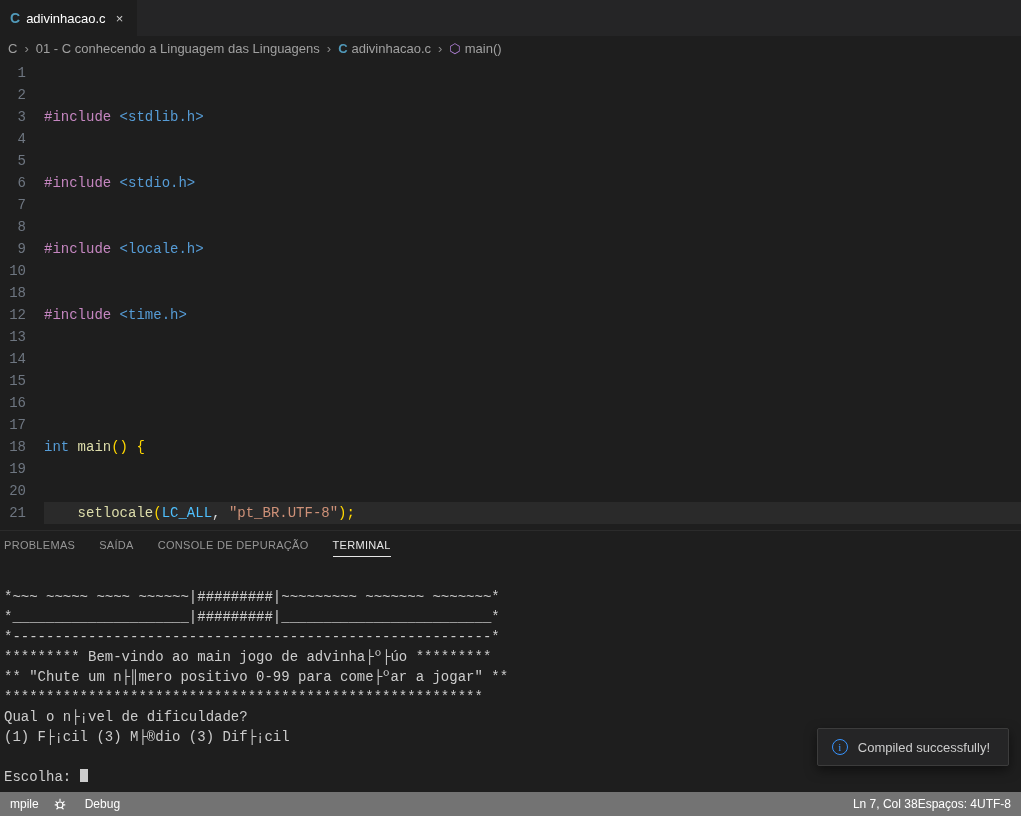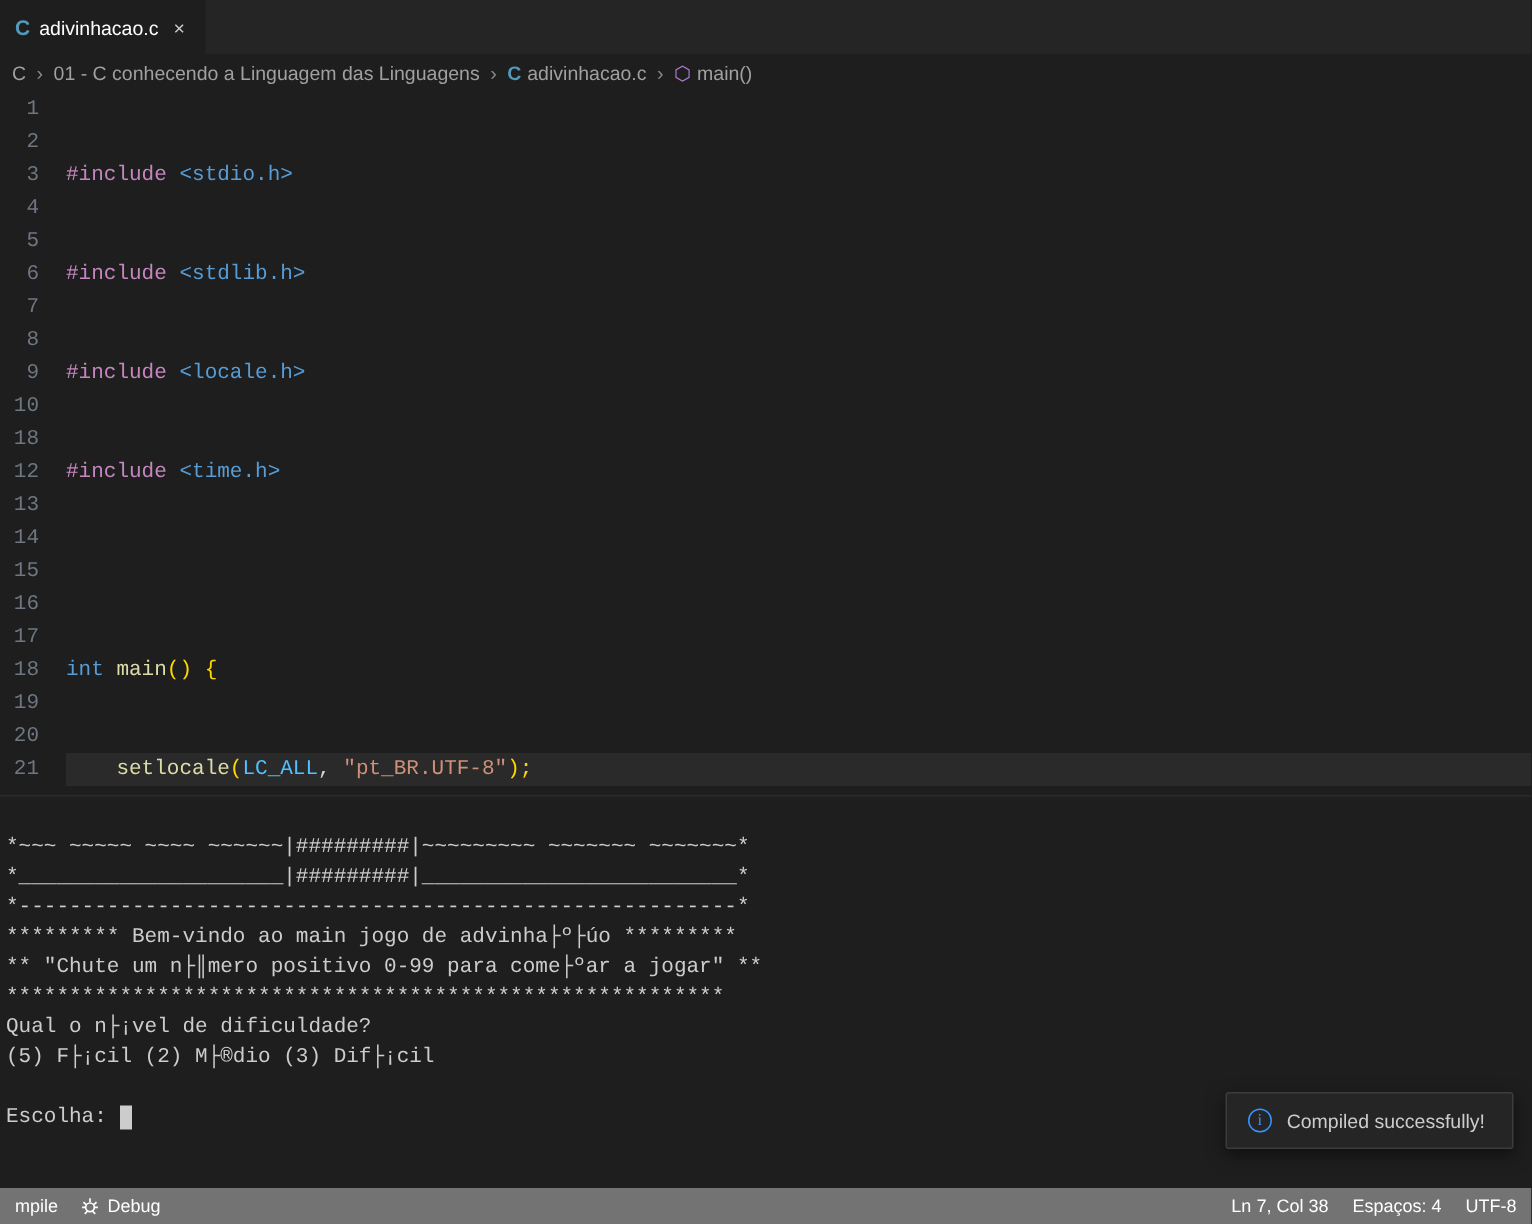--- a/index.html
+++ b/index.html
@@ -145,23 +145,23 @@
   bottom: 0; left: 0; right: 0;
   height: 24px;
   background: #737373;
   color: #ffffff;
   display: flex;
   align-items: center;
   font-size: 12px;
   padding: 0 10px;
 }
 .statusbar .left { display: flex; gap: 14px; align-items: center; }
-.statusbar .right { margin-left: auto; display: flex; gap: 16px; align-items: center; }
+.statusbar .right { margin-left: auto; display: flex; align-items: center; }
 .statusbar .item { cursor: pointer; }
-.statusbar .bug { display: flex; align-items: center; gap: 5px; }
+.statusbar .bug { display: flex; align-items: center; gap: 18px; }
 .statusbar .bug svg { width: 14px; height: 14px; }
 
 </style>
 </head>
 <body>
 
 <div class="tab-bar">
   <div class="tab">
     <span class="file-icon">C</span>
     <span>adivinhacao.c</span>
@@ -199,22 +199,22 @@
     <div>14</div>
     <div>15</div>
     <div>16</div>
     <div>17</div>
     <div>18</div>
     <div>19</div>
     <div>20</div>
     <div>21</div>
   </div>
   <div class="code">
+    <div class="row"><span class="k-pre">#include</span><span class="k-inc"> &lt;stdlib.h&gt;</span></div>
     <div class="row"><span class="k-pre">#include</span><span class="k-inc"> &lt;stdio.h&gt;</span></div>
-    <div class="row"><span class="k-pre">#include</span><span class="k-inc"> &lt;stdlib.h&gt;</span></div>
     <div class="row"><span class="k-pre">#include</span><span class="k-inc"> &lt;locale.h&gt;</span></div>
     <div class="row"><span class="k-pre">#include</span><span class="k-inc"> &lt;time.h&gt;</span></div>
     <div class="row"></div>
     <div class="row"><span class="k-type">int </span><span class="k-fn">main</span><span class="k-brace">() {</span></div>
     <div class="row hl"><span>    </span><span class="k-fn">setlocale</span><span class="k-brace">(</span><span class="k-const">LC_ALL</span><span>, </span><span class="k-str">"pt_BR.UTF-8"</span><span class="k-brace">);</span></div>
     
     
     
     
     
@@ -224,29 +224,35 @@
     
     
     
     
     
     
   </div>
 </div>
 
 <div class="panel">
+  <div class="panel-tabs">
+    <div class="ptab">PROBLEMAS</div>
+    <div class="ptab">SAÍDA</div>
+    <div class="ptab">CONSOLE DE DEPURAÇÃO</div>
+    <div class="ptab active">TERMINAL</div>
+  </div>
   <div class="terminal">
 <span>*~~~ ~~~~~ ~~~~ ~~~~~~|#########|~~~~~~~~~ ~~~~~~~ ~~~~~~~*</span>
 <span>*_____________________|#########|_________________________*</span>
 <span>*---------------------------------------------------------*</span>
 <span>********* Bem-vindo ao main jogo de advinha├º├úo *********</span>
 <span>** "Chute um n├║mero positivo 0-99 para come├ºar a jogar" **</span>
 <span>*********************************************************</span>
 <span>Qual o n├¡vel de dificuldade?</span>
-<span>(5) F├¡cil (2) M├®dio (3) Dif├¡cil</span>
+<span>(1) F├¡cil (3) M├®dio (3) Dif├¡cil</span>
 <span></span>
 <span>Escolha: </span><span class="cursor"></span>
   </div>
 </div>
 
 <div class="toast">
   <span class="info-icon">i</span>
   <span>Compiled successfully!</span>
 </div>
 

